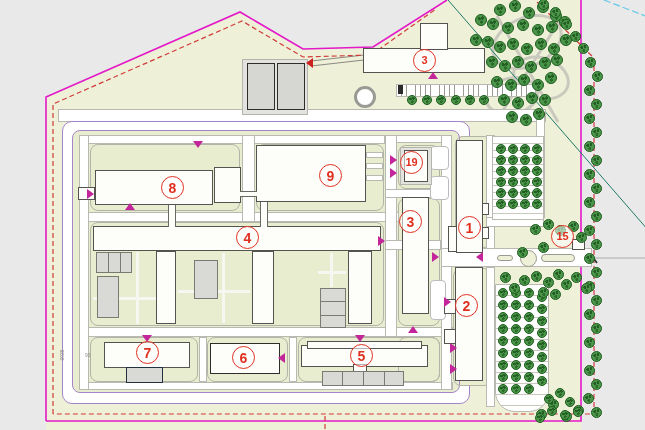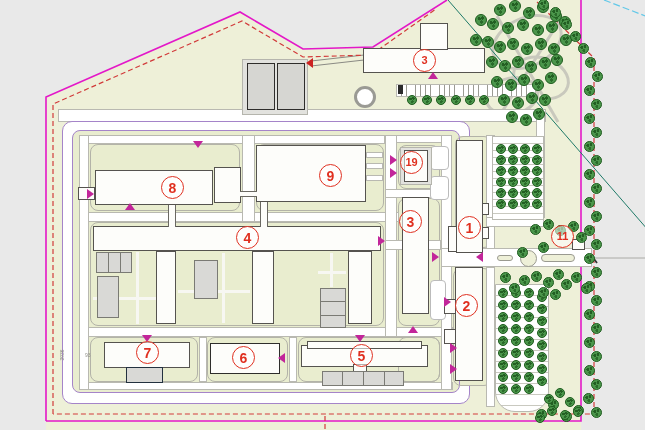--- a/index.html
+++ b/index.html
@@ -349,19 +349,19 @@
       <div class="plabel" style="font-size: 14px; left: 455px; top: 294px;">2</div>
       <div class="plabel" style="font-size: 14px; left: 399px; top: 210px;">3</div>
       <div class="plabel" style="font-size: 14px; left: 236px; top: 226px;">4</div>
       <div class="plabel" style="font-size: 14px; left: 350px; top: 344px;">5</div>
       <div class="plabel" style="font-size: 14px; left: 232px; top: 346px;">6</div>
       <div class="plabel" style="font-size: 14px; left: 136px; top: 341px;">7</div>
       <div class="plabel" style="font-size: 14px; left: 161px; top: 176px;">8</div>
       <div class="plabel" style="font-size: 14px; left: 319px; top: 164px;">9</div>
       <div class="plabel" style="font-size: 11px; left: 400px; top: 151px;">19</div>
       <div class="plabel" style="font-size: 11px; left: 413px; top: 49px;">3</div>
-      <div class="plabel" style="font-size: 11px; left: 551px; top: 225px;">11</div>
+      <div class="plabel" style="font-size: 11px; left: 551px; top: 225px;">15</div>
     </div>
   <div id="dim-layer" class="abs" style="left:0;top:0;width:645px;height:430px;z-index:9;pointer-events:none;">
       <span class="dim" style="left: 56px; top: 352px; position: absolute; transform: rotate(-90deg);">3936</span>
       <span class="dim" style="left: 85px; top: 352px; position: absolute;">93</span>
     </div>
 </div>
 
 </body></html>

